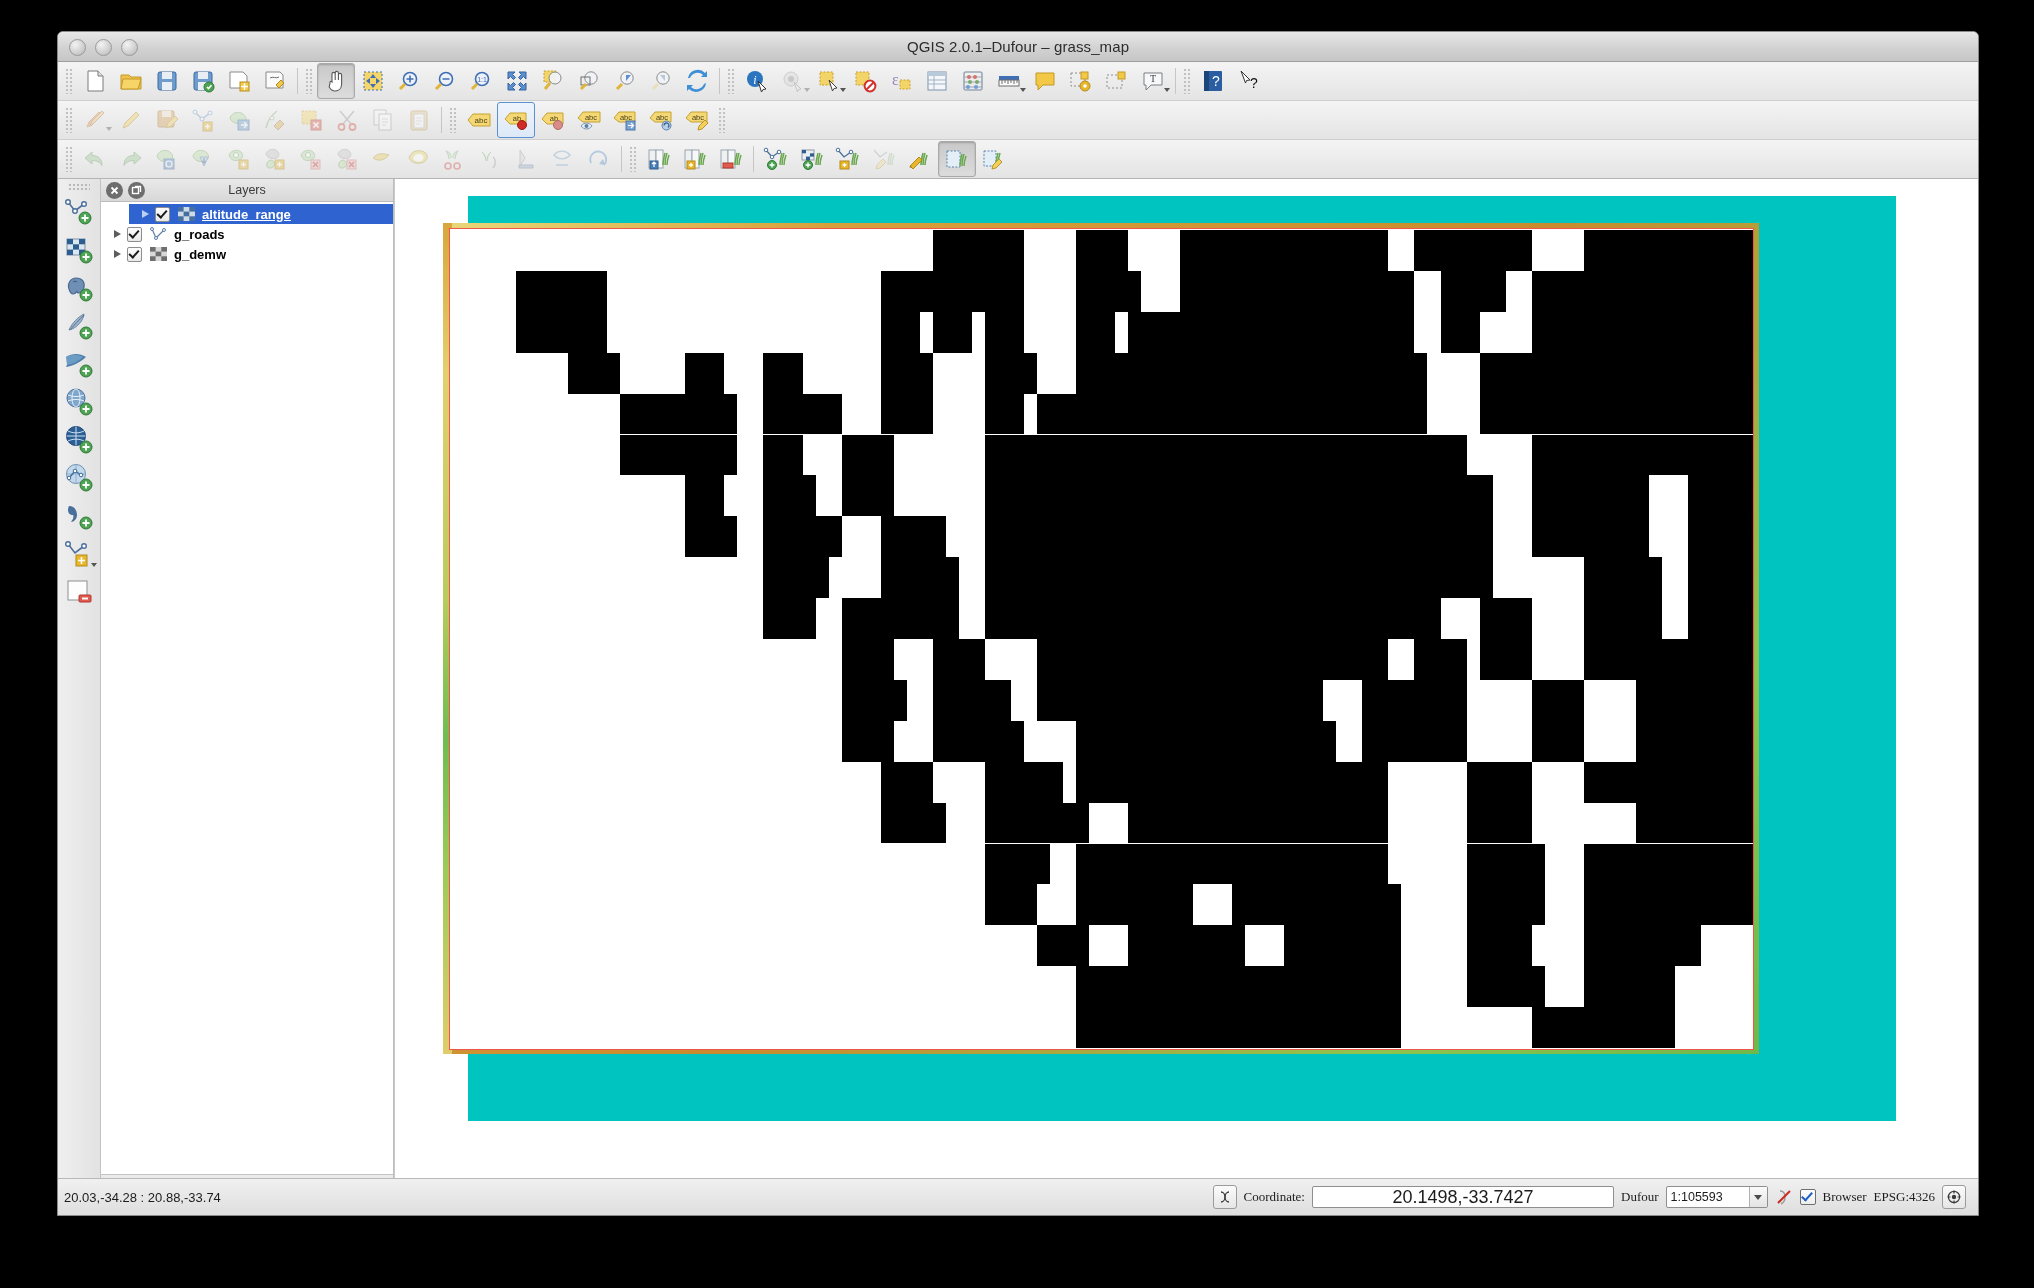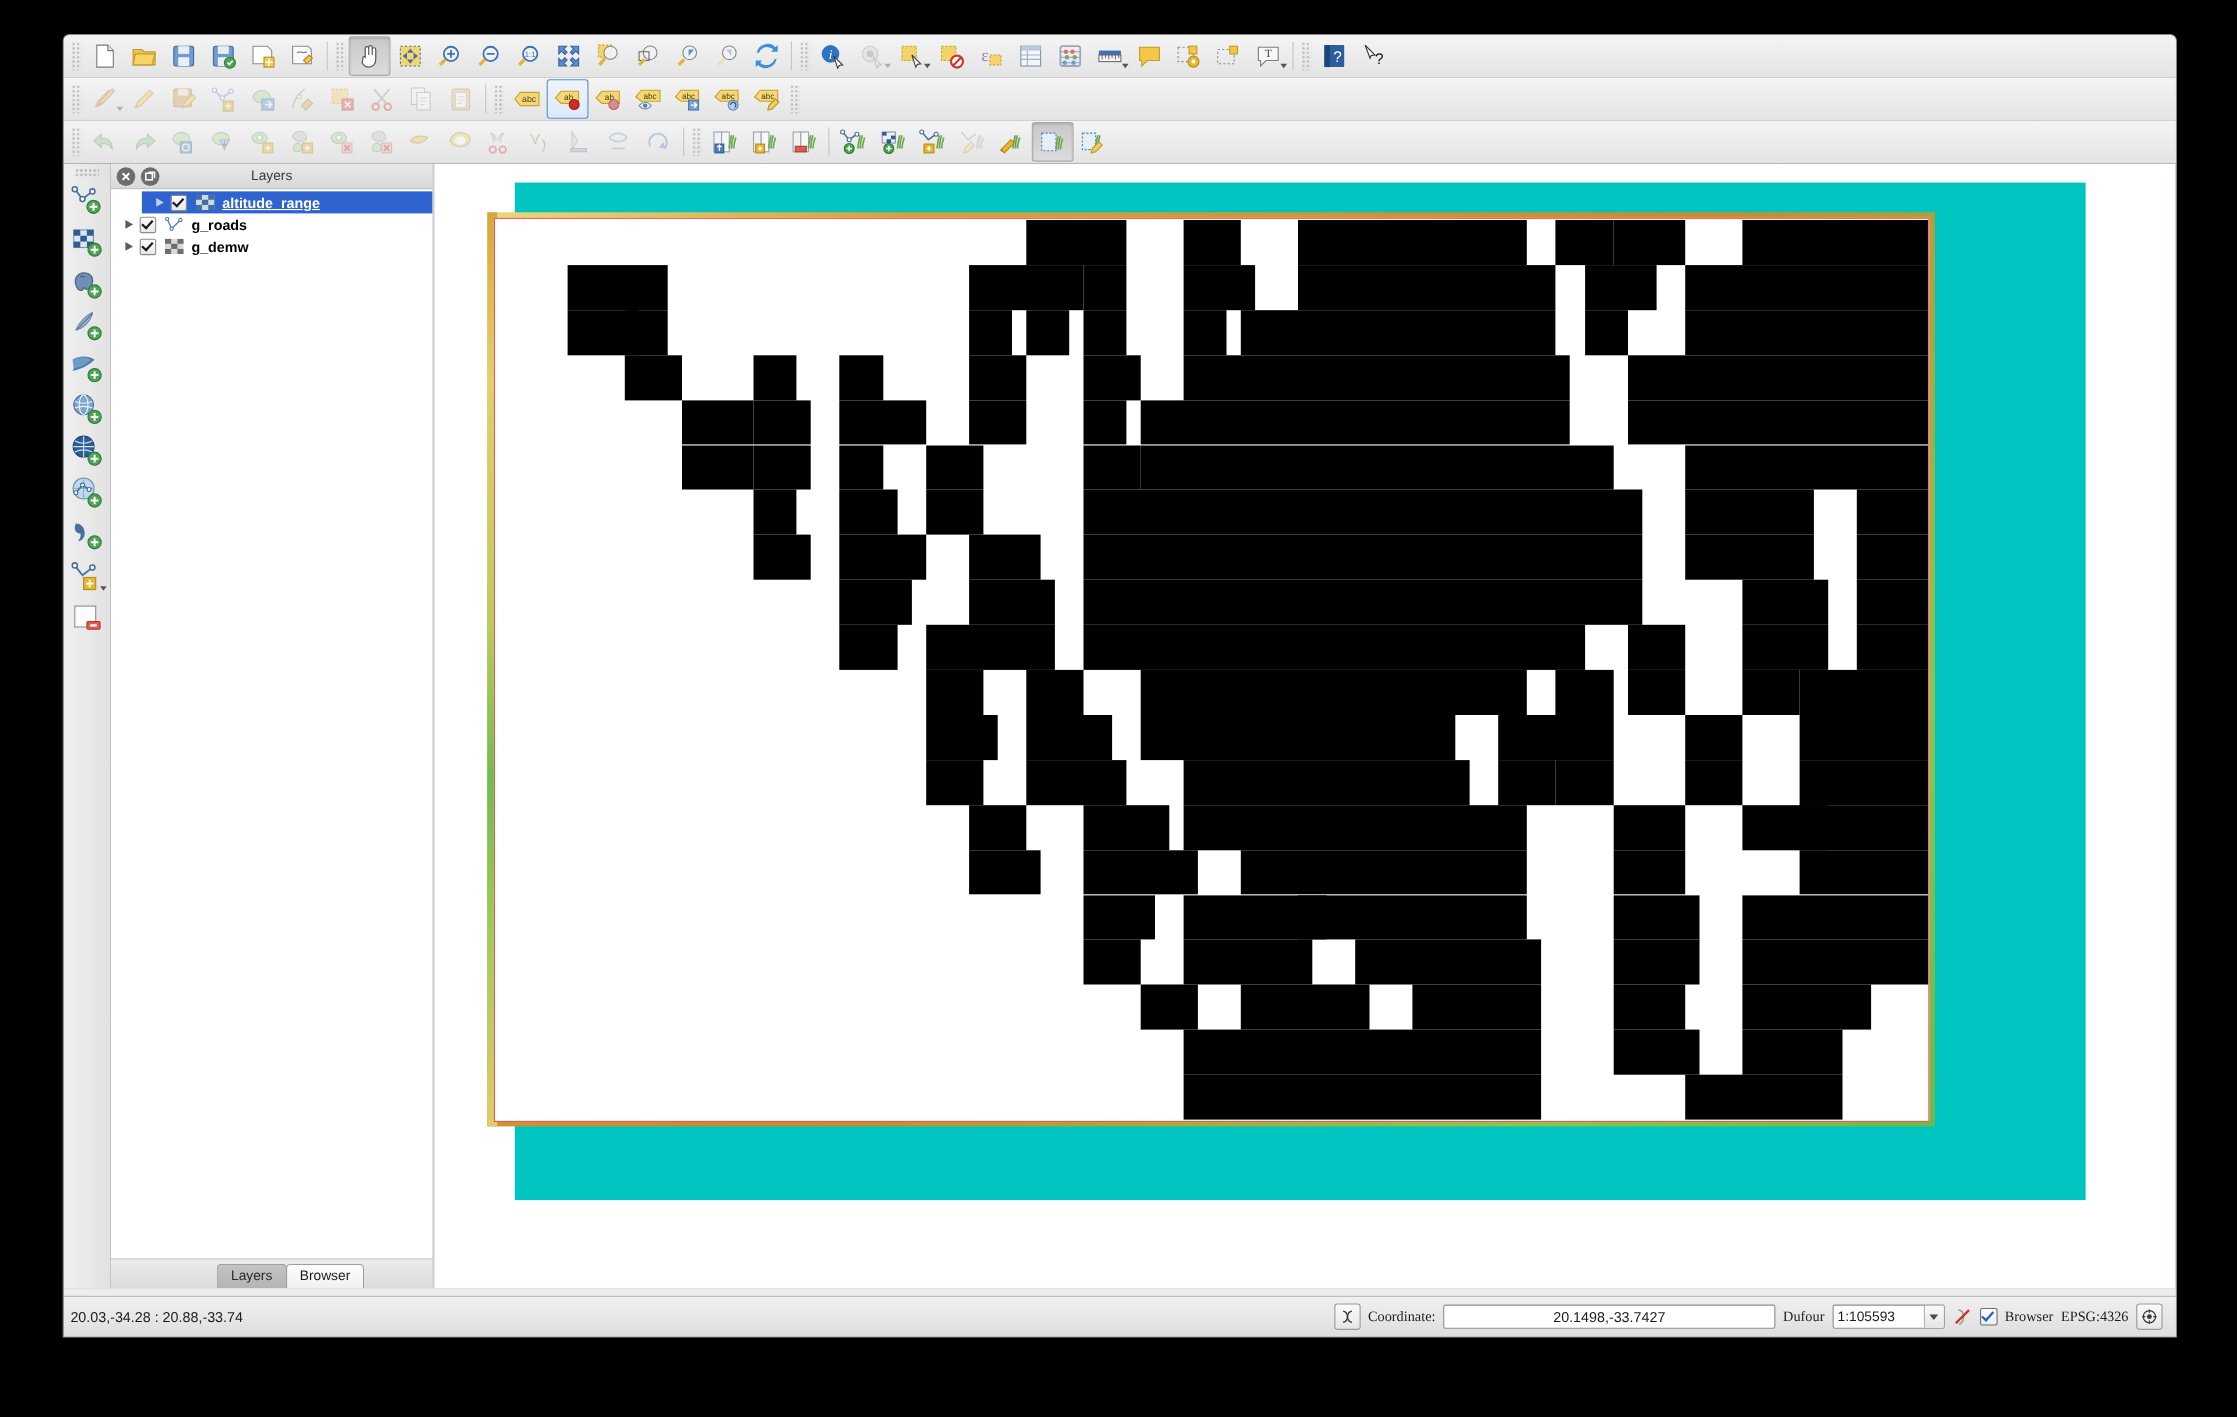--- a/index.html
+++ b/index.html
@@ -282,21 +282,21 @@
     border-radius: 3px;
     background: linear-gradient(to bottom,#fbfbfb,#e6e6e6);
     display: flex; align-items: center; justify-content: center;
   }
   .coord-field {
     width: 300px; height: 20px;
     background: #fff;
     border: 1px solid #8f8f8f;
     border-radius: 2px;
     display: flex; align-items: center; justify-content: center;
-    font-size: 13px;
+    font-size: 18px;
   }
   .scale-combo {
     width: 96px; height: 20px;
     background: #fff;
     border: 1px solid #8f8f8f;
     border-radius: 2px;
     display: flex; align-items: center;
     font-size: 12.5px;
     position: relative;
     padding-left: 4px;
@@ -329,20 +329,28 @@
     transform: rotate(42deg);
   }
   .sb-label { font-size: 13px; font-family: Liberation Serif, serif; }
 </style>
 </head>
 <body>
 
 <div id="root">
   <div class="window">
 
+    <div class="titlebar">
+      <div class="traffic">
+        <div class="tl"></div>
+        <div class="tl"></div>
+        <div class="tl"></div>
+      </div>
+      <div class="title-text">QGIS 2.0.1–Dufour – grass_map</div>
+    </div>
 
     <div class="toolbars">
 
       <div class="trow">
         <div class="grip"></div>
         <div class="tbtn">
           <svg width="24" height="24" viewBox="0 0 24 24">
               <path d="M5 2h10l5 5v15H5z" fill="#fff" stroke="#7a7a7a"></path>
               <path d="M15 2v5h5" fill="#e3e3e3" stroke="#7a7a7a"></path>
             </svg>

